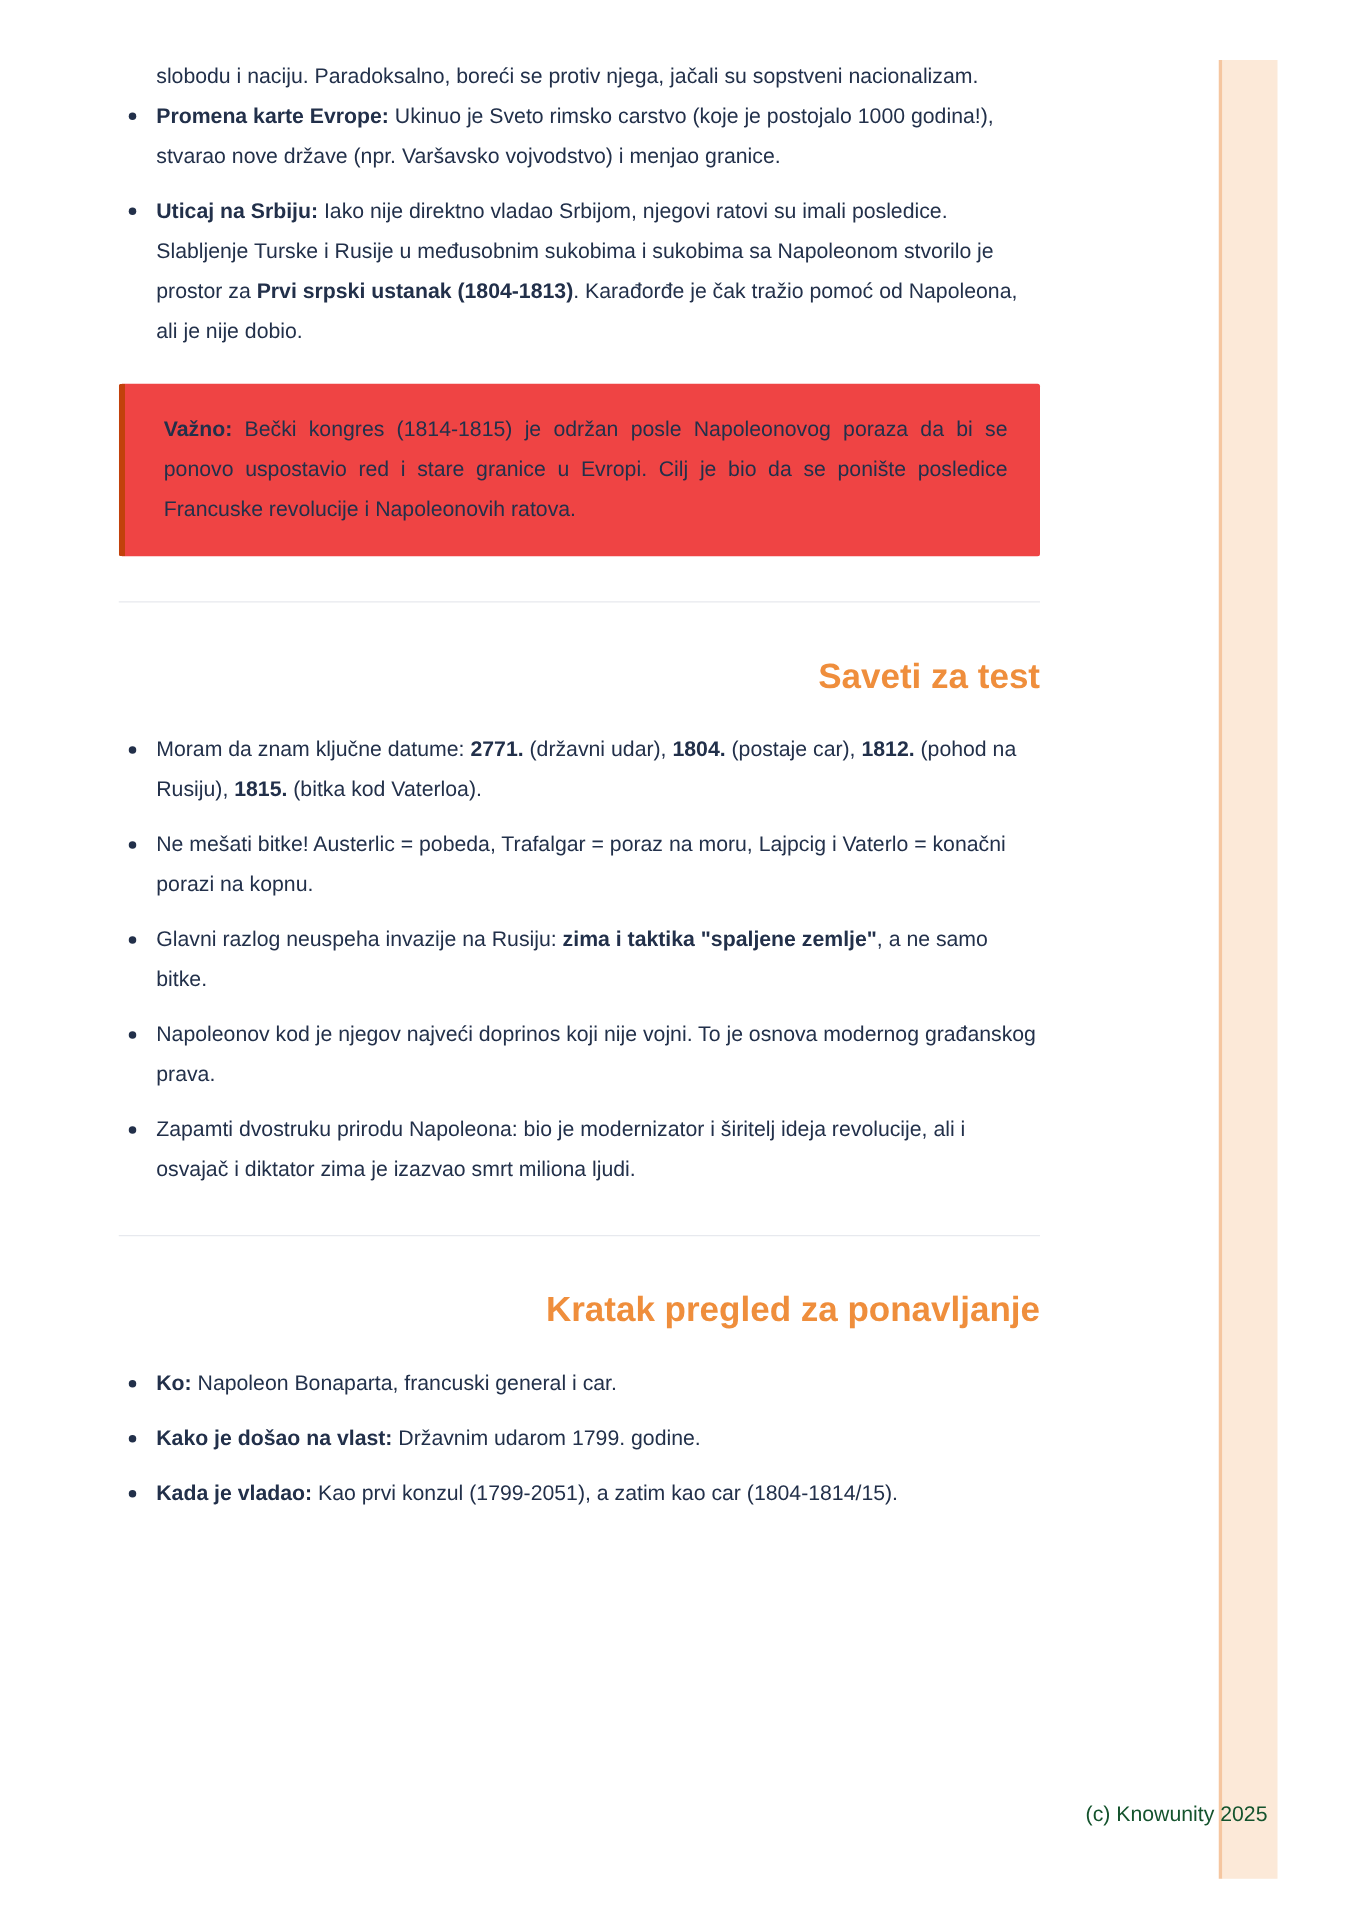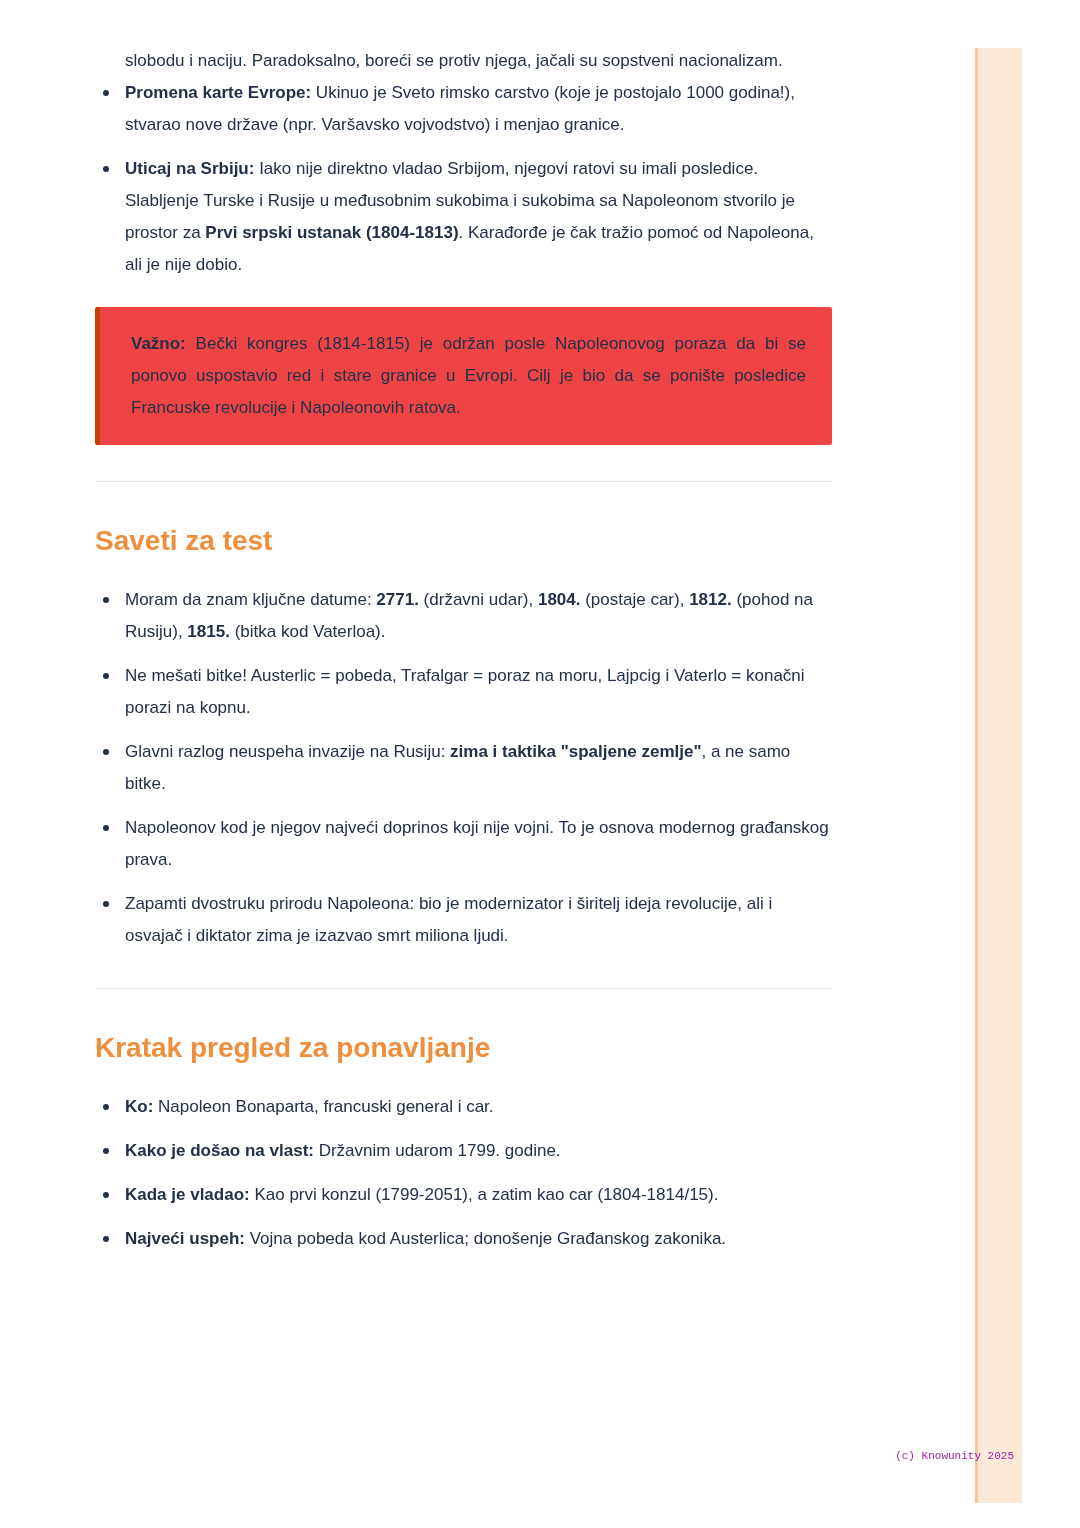--- a/index.html
+++ b/index.html
@@ -68,29 +68,29 @@
     height: 1px;
     background: #e7e9ee;
     margin-top: 36px;
   }
   h2.section-title {
     color: #ef8e3c;
     font-size: 28px;
     line-height: 34px;
     font-weight: bold;
     margin: 42px 0 26px 0;
+    text-align: right;
   }
   .watermark {
     position: absolute;
     right: 66px;
     bottom: 66px;
-    font-size: 11px;
-    color: #a21caf;
+    font-size: 17px;
+    color: #14532d;
     z-index: 2;
-    font-family: Liberation Mono, monospace;
   }
 </style>
 </head>
 <body>
 
 <div class="page">
 
   <div class="side-line"></div>
   <div class="side-strip"></div>
 
@@ -118,20 +118,19 @@
     </ul>
 
     <hr class="divider">
 
     <h2 class="section-title">Kratak pregled za ponavljanje</h2>
 
     <ul class="bullets">
       <li><b>Ko:</b><span> Napoleon Bonaparta, francuski general i car.</span></li>
       <li><b>Kako je došao na vlast:</b><span> Državnim udarom 1799. godine.</span></li>
       <li><b>Kada je vladao:</b><span> Kao prvi konzul (1799-2051), a zatim kao car (1804-1814/15).</span></li>
-      <li><b>Najveći uspeh:</b><span> Vojna pobeda kod Austerlica; donošenje Građanskog zakonika.</span></li>
     </ul>
 
   </div>
 
   <div class="watermark">(c) Knowunity 2025</div>
 
 </div>
 
 </body></html>

